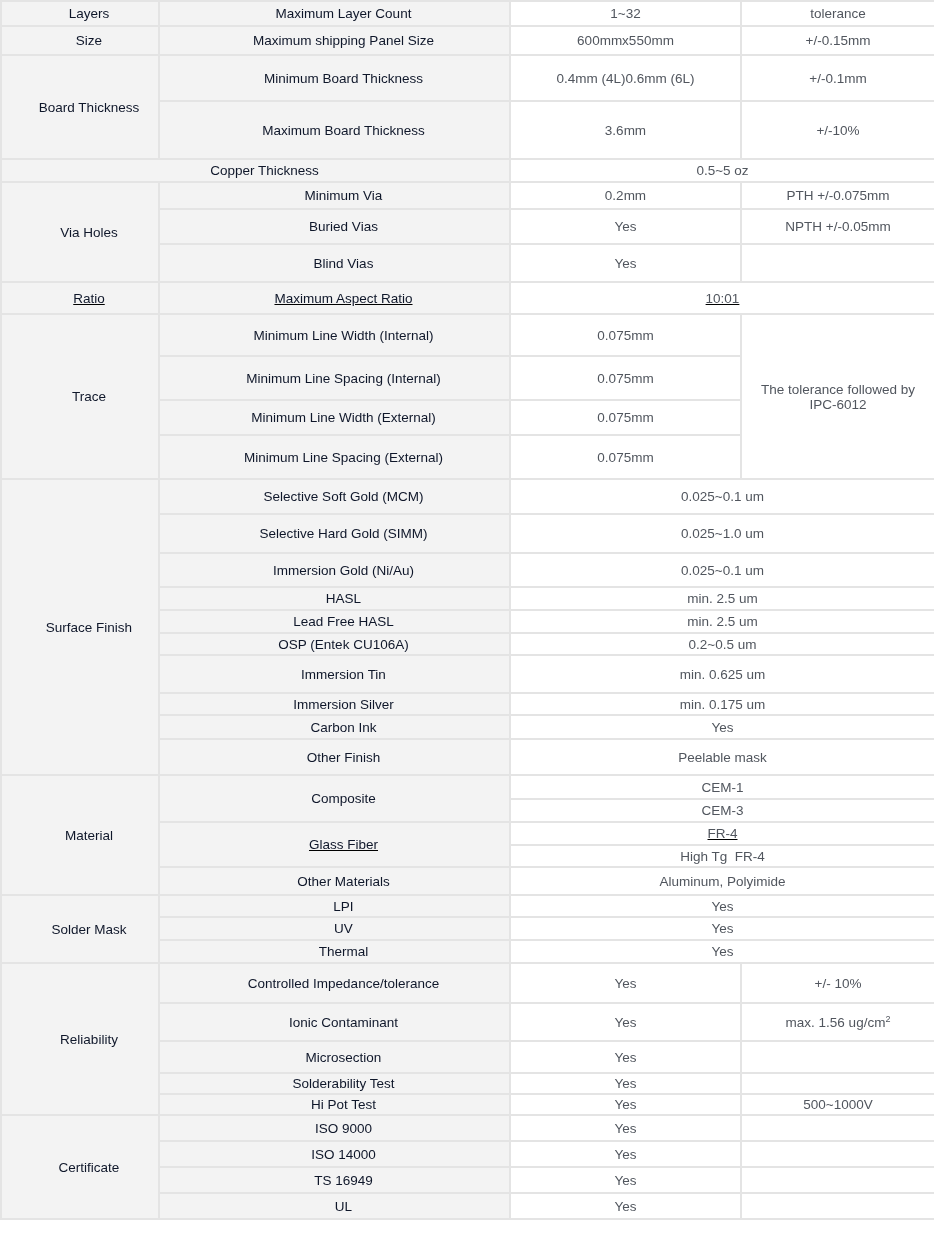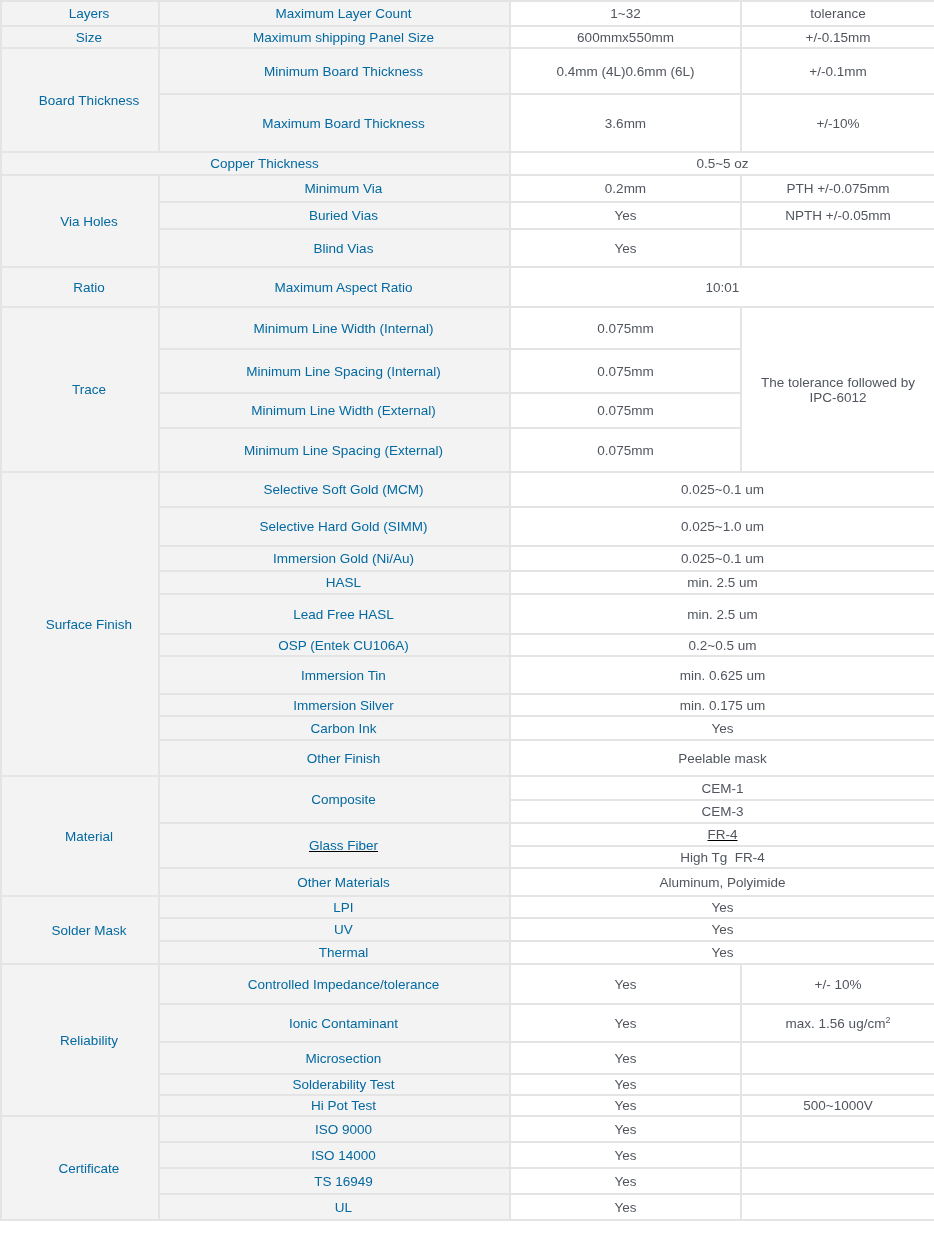--- a/index.html
+++ b/index.html
@@ -19,21 +19,21 @@
     vertical-align: middle;
     font-size: 13.5px;
     padding: 2px 10px;
     color: #51565e;
     background: #ffffff;
     overflow: hidden;
     word-wrap: break-word;
   }
   .spec-table td.g {
     background: #f3f3f3;
-    color: #0369a1;
+    color: #0f172a;
     padding-left: 28px;
   }
   .spec-table td sup {
     font-size: 9px;
     line-height: 0;
   }
 </style>
 </head>
 <body>
 
@@ -44,21 +44,21 @@
     <col style="width:231px">
     <col style="width:194px">
   </colgroup>
   <tbody>
       <tr style="height: 25px;">
         <td class="g">Layers</td>
         <td class="g">Maximum Layer Count</td>
         <td>1~32</td>
         <td>tolerance</td>
       </tr>
-      <tr style="height: 22px;">
+      <tr style="height: 29px;">
         <td class="g">Size</td>
         <td class="g">Maximum shipping Panel Size</td>
         <td>600mmx550mm</td>
         <td>+/-0.15mm</td>
       </tr>
       <tr style="height: 46px;">
         <td rowspan="2" class="g">Board Thickness</td>
         <td class="g">Minimum Board Thickness</td>
         <td>0.4mm (4L)0.6mm (6L)</td>
         <td>+/-0.1mm</td>
@@ -71,31 +71,31 @@
       <tr style="height: 23px;">
         <td colspan="2" class="g">Copper Thickness</td>
         <td colspan="2">0.5~5 oz</td>
       </tr>
       <tr style="height: 27px;">
         <td rowspan="3" class="g">Via Holes</td>
         <td class="g">Minimum Via</td>
         <td>0.2mm</td>
         <td>PTH +/-0.075mm</td>
       </tr>
-      <tr style="height: 27px; border-radius: 12px;">
+      <tr style="height: 35px; border-radius: 12px;">
         <td class="g">Buried Vias</td>
         <td>Yes</td>
         <td>NPTH +/-0.05mm</td>
       </tr>
       <tr style="height: 38px;">
         <td class="g">Blind Vias</td>
         <td>Yes</td>
         <td></td>
       </tr>
-      <tr style="height: 40px;">
+      <tr style="height: 32px; text-decoration: underline;">
         <td class="g">Ratio</td>
         <td class="g">Maximum Aspect Ratio</td>
         <td colspan="2">10:01</td>
       </tr>
       <tr style="height: 42px;">
         <td rowspan="4" class="g">Trace</td>
         <td class="g">Minimum Line Width (Internal)</td>
         <td>0.075mm</td>
         <td rowspan="4">The tolerance followed by IPC-6012</td>
       </tr>
@@ -113,29 +113,29 @@
       </tr>
       <tr style="height: 35px;">
         <td rowspan="10" class="g">Surface Finish</td>
         <td class="g">Selective Soft Gold (MCM)</td>
         <td colspan="2">0.025~0.1 um</td>
       </tr>
       <tr style="height: 39px;">
         <td class="g">Selective Hard Gold (SIMM)</td>
         <td colspan="2">0.025~1.0 um</td>
       </tr>
-      <tr style="height: 25px;">
+      <tr style="height: 34px;">
         <td class="g">Immersion Gold (Ni/Au)</td>
         <td colspan="2">0.025~0.1 um</td>
       </tr>
       <tr style="height: 23px;">
         <td class="g">HASL</td>
         <td colspan="2">min. 2.5 um</td>
       </tr>
-      <tr style="height: 40px; margin-top: 20px;">
+      <tr style="height: 23px; margin-top: 20px;">
         <td class="g">Lead Free HASL</td>
         <td colspan="2">min. 2.5 um</td>
       </tr>
       <tr style="height: 22px;">
         <td class="g">OSP (Entek CU106A)</td>
         <td colspan="2">0.2~0.5 um</td>
       </tr>
       <tr style="height: 38px;">
         <td class="g">Immersion Tin</td>
         <td colspan="2">min. 0.625 um</td>

